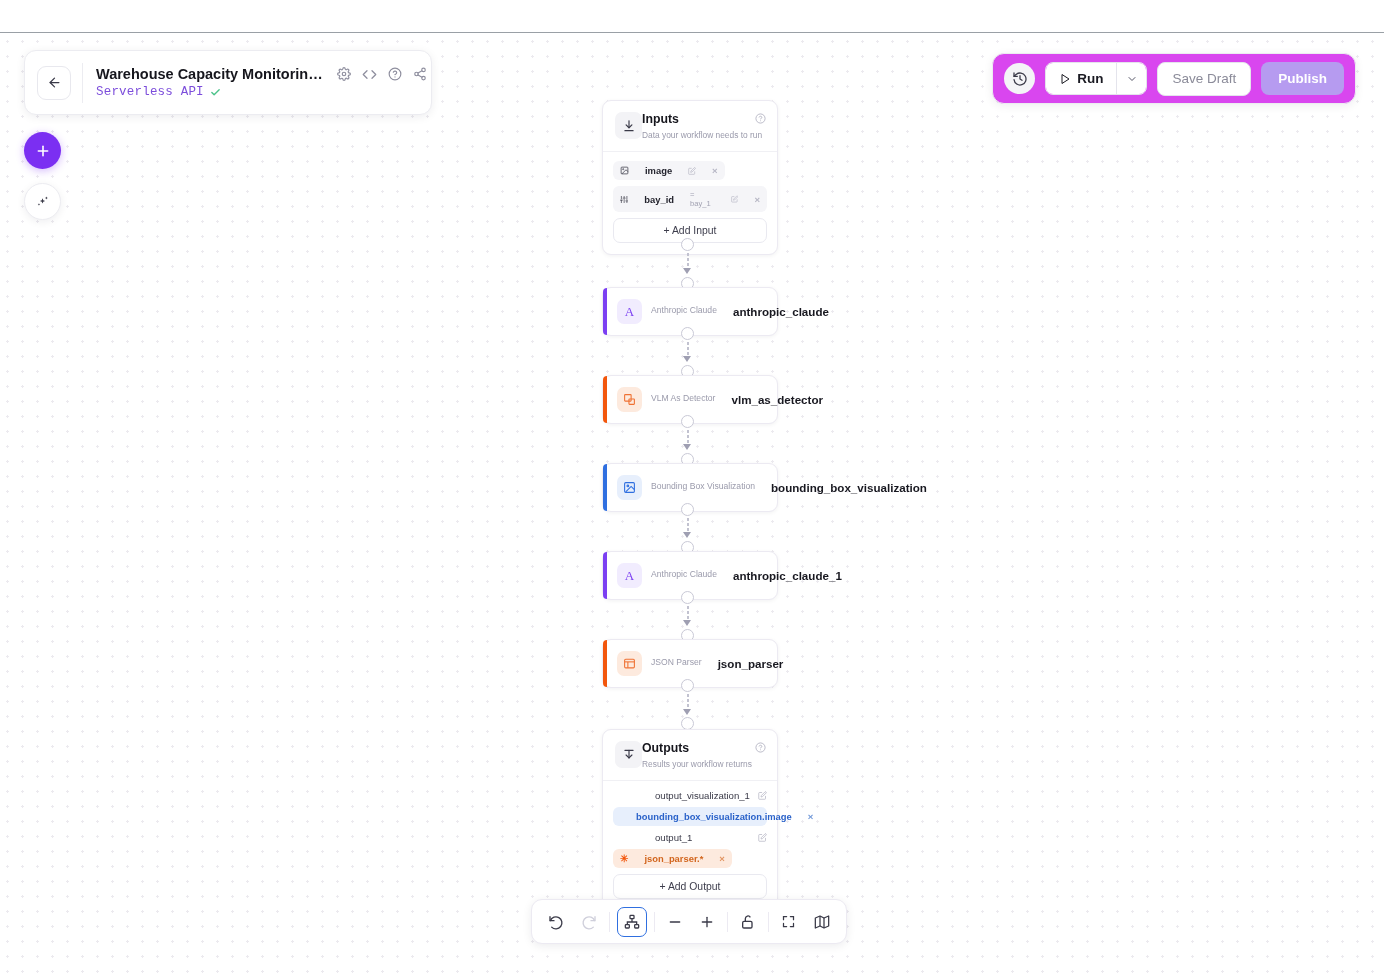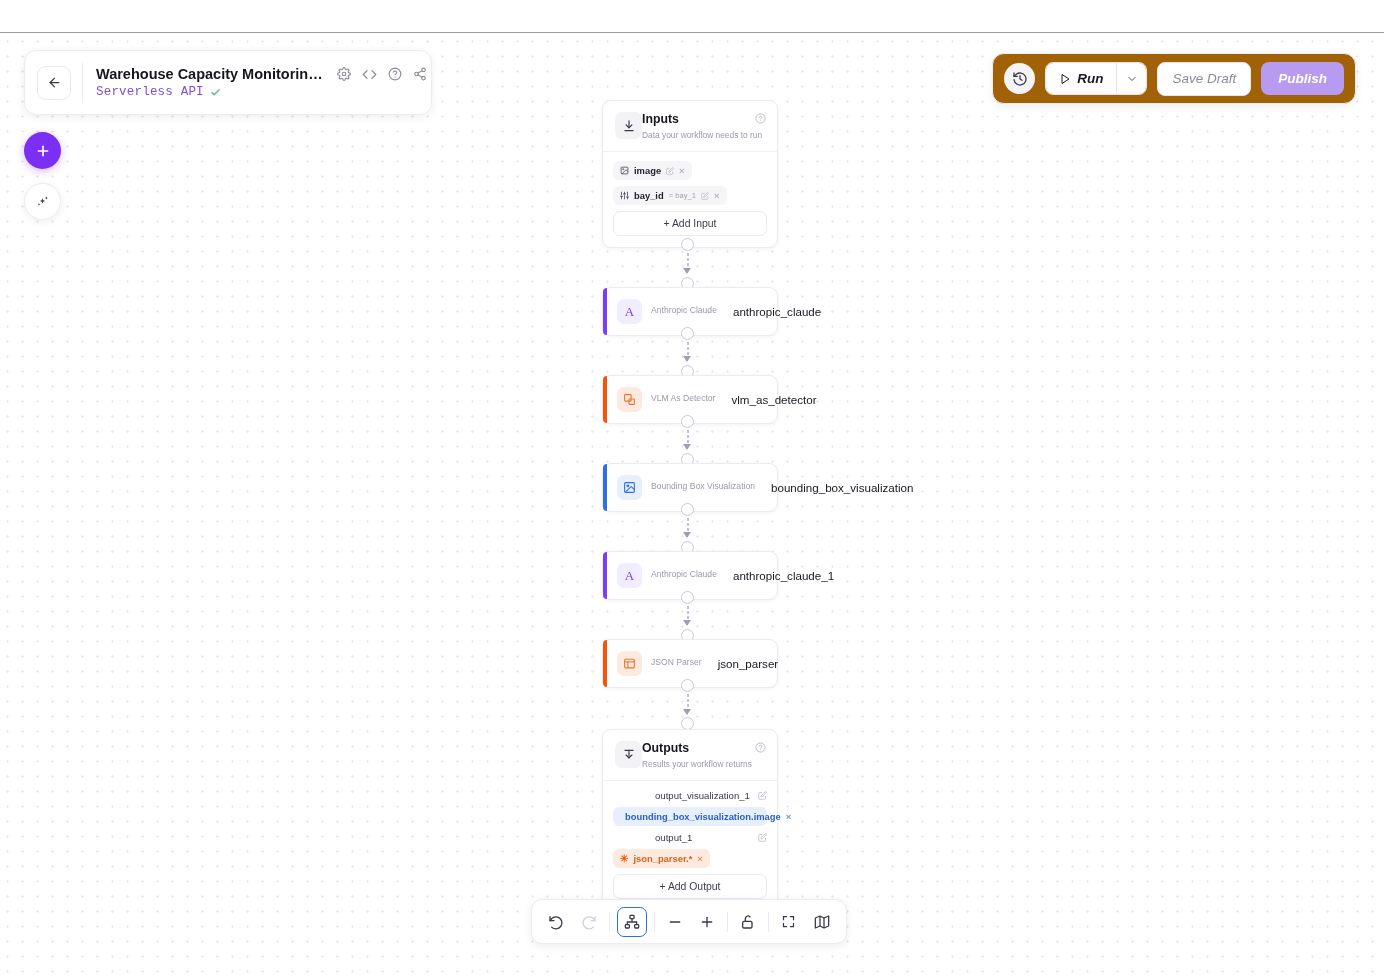--- a/index.html
+++ b/index.html
@@ -57,23 +57,23 @@
     position: absolute; left: 24px; width: 37px; height: 37px; border-radius: 50%;
     display: flex; align-items: center; justify-content: center; cursor: pointer;
   }
   .fab-add { top: 132px; background: #7b2ff2; box-shadow: 0 2px 8px rgba(123,47,242,.33); }
   .fab-ai  { top: 183px; background: #fff; border: 1px solid #ececf1;
              box-shadow: 0 2px 8px rgba(16,18,40,.07); }
 
   
   .actionbar {
     position: absolute; right: 28px; top: 53px; height: 51px;
-    background: #a16207; border: 1px solid #ececf1; border-radius: 12px;
+    background: #d946ef; border: 1px solid #ececf1; border-radius: 12px;
     box-shadow: 0 2px 10px rgba(16,18,40,.07);
-    display: flex; align-items: center; gap: 10px; padding: 0 11px; font-style: italic;
+    display: flex; align-items: center; gap: 10px; padding: 0 11px;
   }
   .hist-btn {
     width: 31px; height: 31px; border-radius: 50%; background: #f4f4f7;
     display: flex; align-items: center; justify-content: center; cursor: pointer;
   }
   .run-group { display: flex; align-items: center; border: 1px solid #e4e4ec; border-radius: 8px; overflow: hidden; }
   .run-btn {
     display: flex; align-items: center; gap: 6px; padding: 0 13px; height: 31px;
     font-size: 13.5px; font-weight: bold; color: #1a1a22; background: #fff; cursor: pointer;
   }
@@ -102,36 +102,36 @@
     position: absolute; left: 0; top: 0; bottom: 0; width: 4px;
     border-radius: 9px 0 0 9px;
   }
   .step-body { display: flex; align-items: center; gap: 9px; padding: 11px 10px 11px 14px; }
   .step-ico {
     width: 25px; height: 25px; border-radius: 7px; flex: none;
     display: flex; align-items: center; justify-content: center;
   }
   .step-txt { display: flex; flex-direction: row; gap: 16px; min-width: 0; }
   .step-kind { font-size: 8.6px; color: #9a9aab; white-space: nowrap; }
-  .step-name { font-size: 11.6px; font-weight: normal; color: #181820; white-space: nowrap; }
+  .step-name { font-size: 11.6px; font-weight: bold; color: #181820; white-space: nowrap; }
 
   
   .io-head { display: flex; align-items: flex-start; padding: 11px 11px 11px 12px; position: relative; }
   .io-ico {
     width: 27px; height: 27px; border-radius: 7px; background: #f3f3f6; flex: none;
     display: flex; align-items: center; justify-content: center;
   }
   .io-title { font-size: 12.3px; font-weight: bold; color: #16161d; }
   .io-sub { font-size: 8.4px; color: #9a9aab; margin-top: 4px; }
   .io-q { position: absolute; right: 11px; top: 12px; cursor: pointer; }
   .io-sep { height: 1px; background: #f0f0f4; }
   .io-body { padding: 9px 10px 11px; display: flex; flex-direction: column; gap: 6px; }
 
   .chip {
-    display: inline-flex; align-items: center; gap: 5px; align-self: flex-start;
+    display: inline-flex; align-items: center; gap: 16px; align-self: flex-start;
     padding: 4px 7px; border-radius: 6px; font-size: 9.4px; cursor: pointer;
   }
   .chip-plain { background: #f5f5f8; color: #23232d; font-weight: bold; }
   .chip-val { font-size: 7.6px; color: #a2a2b2; font-weight: normal; }
   .chip-x { color: #b6b6c4; font-size: 9.5px; cursor: pointer; }
   .add-btn {
     border: 1px solid #e9e9f0; border-radius: 7px; background: #fff;
     text-align: center; font-size: 10.4px; color: #3d3d4c; padding: 6px 0; cursor: pointer;
   }
 

